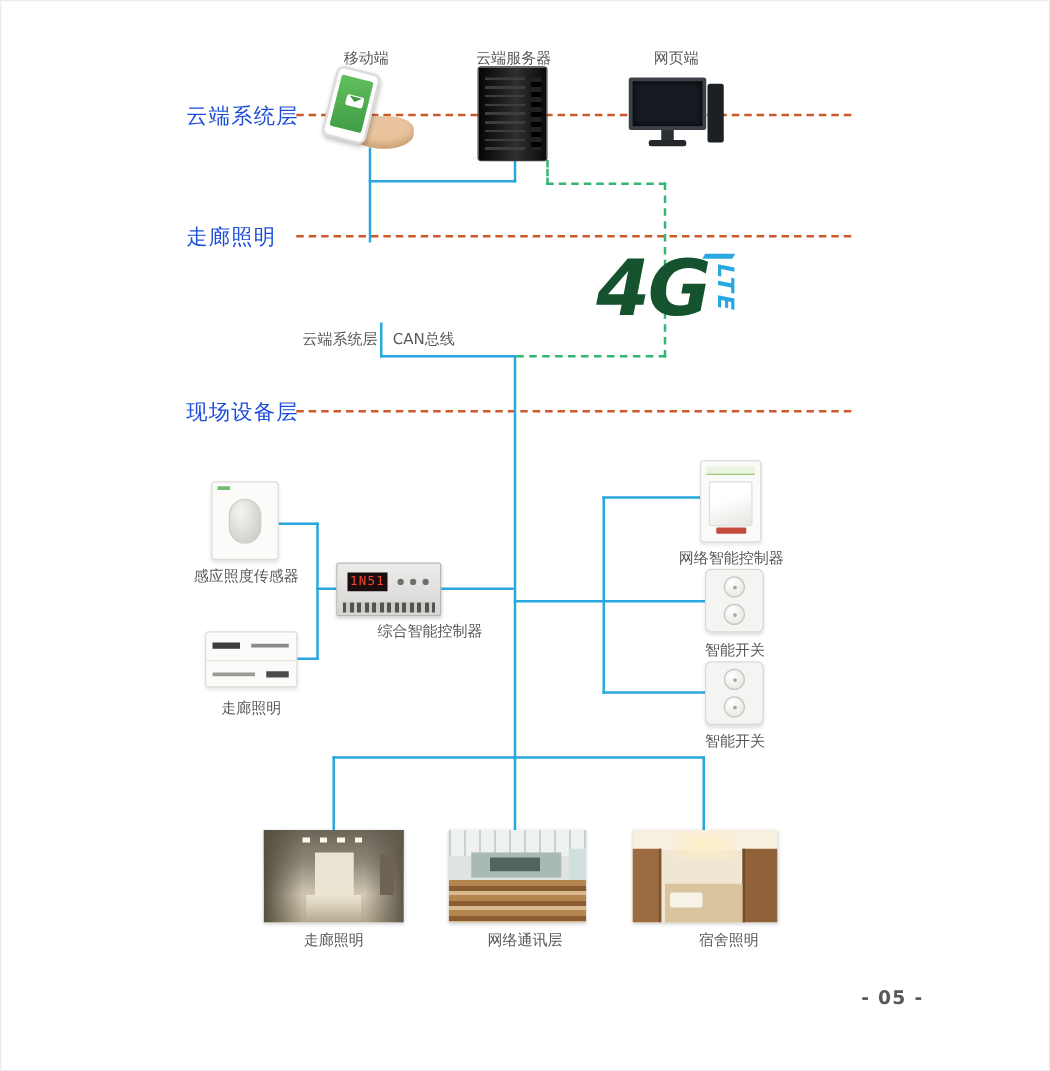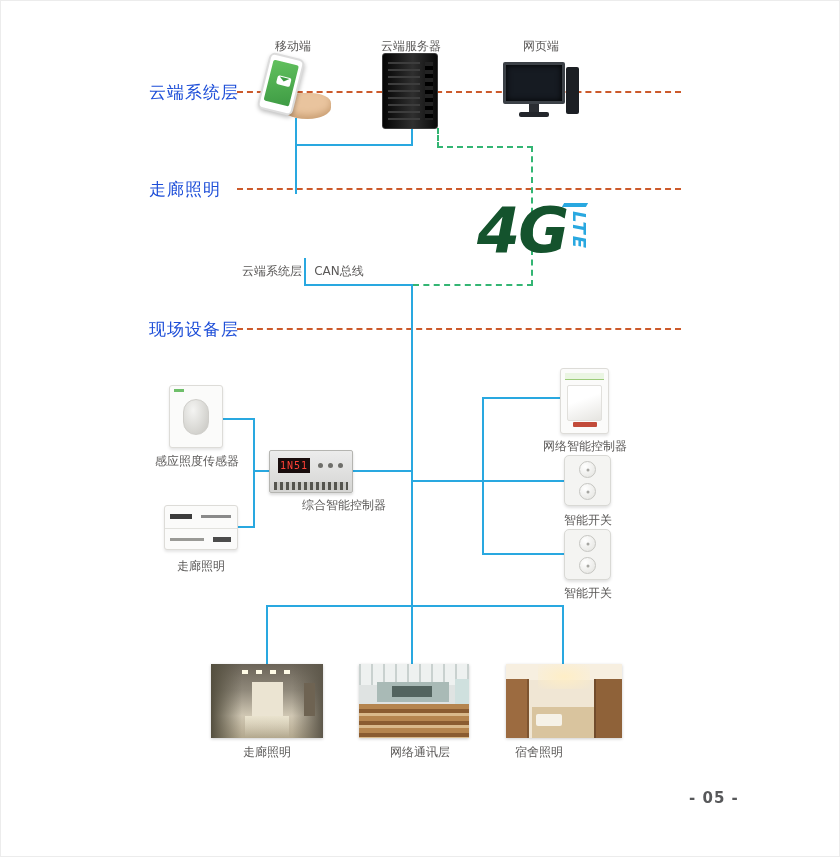--- a/index.html
+++ b/index.html
@@ -243,17 +243,17 @@
   <div class="lbl" style="left:389px; top:743px; width:48px;">网络通讯层</div>
 
   <div class="photo dorm" style="left:505px; top:663px; width:116px; height:74px;">
     <div class="dorm-ceil"></div>
     <div class="dorm-wl"></div>
     <div class="dorm-wr"></div>
     <div class="dorm-mid"></div>
     <div class="dorm-bed"></div>
     <div class="dorm-glow"></div>
   </div>
-  <div class="lbl" style="left:514px; top:743px; width:48px;">宿舍照明</div>
+  <div class="lbl" style="left:558px; top:743px; width:48px;">宿舍照明</div>
 
   <div class="pagenum" style="left:688px; top:788px;">- 05 -</div>
 
 </div>
 
 </body></html>

